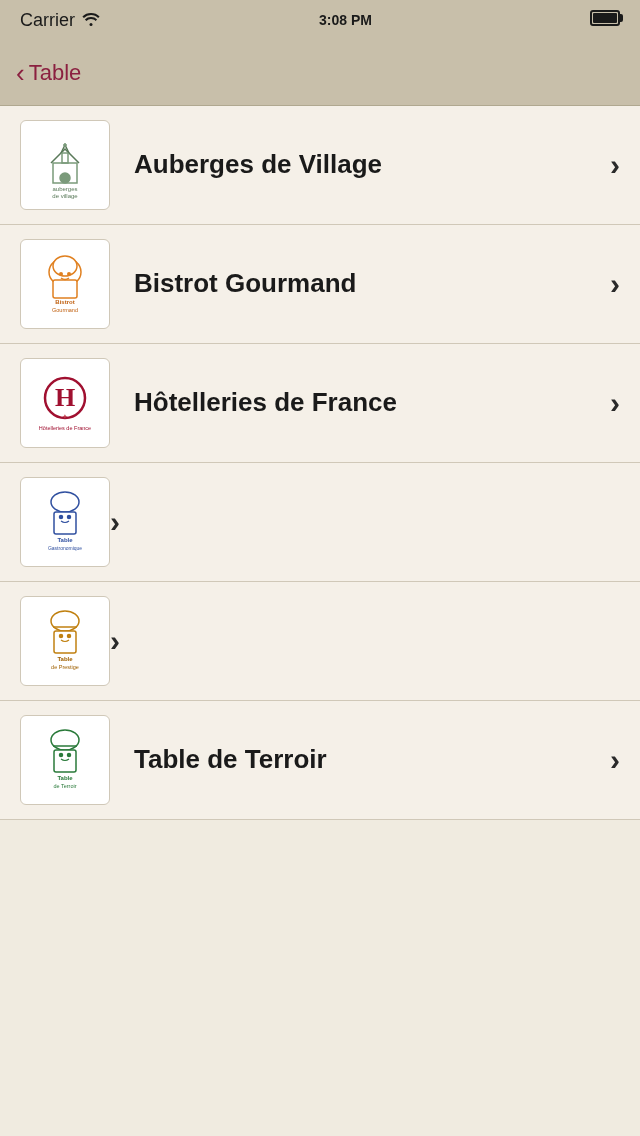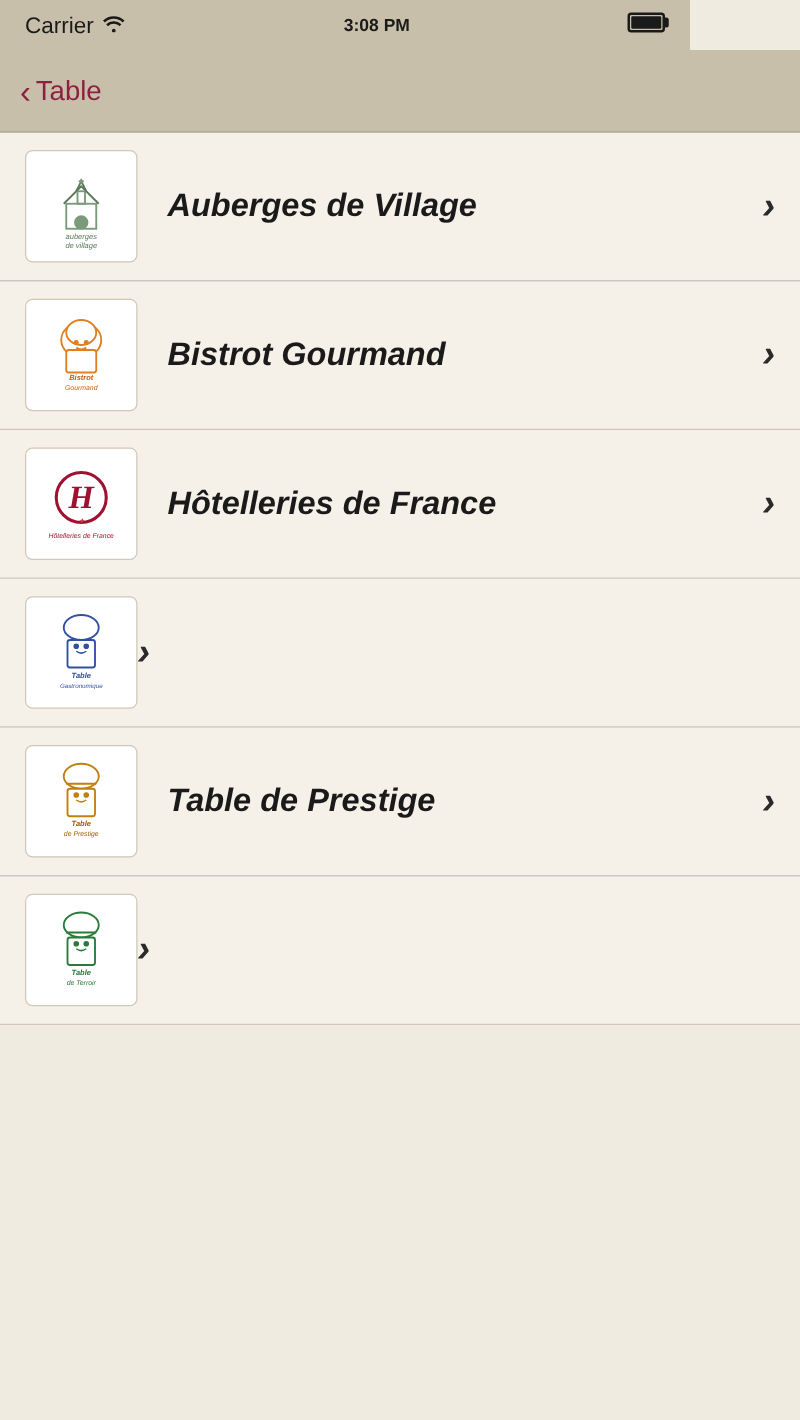--- a/index.html
+++ b/index.html
@@ -8,21 +8,21 @@
     body {
       width: 640px;
       min-height: 1136px;
       background: #f0ebe0;
       font-family: -apple-system, 'Helvetica Neue', Arial, sans-serif;
       overflow-x: hidden;
     }
 
     
     .status-bar {
-      width: 552px;
+      width: 640px;
       height: 40px;
       background: #c8bfaa;
       display: flex;
       align-items: center;
       justify-content: space-between;
       padding: 0 20px;
     }
     .status-carrier {
       font-size: 18px;
       font-weight: 500;
@@ -100,21 +100,20 @@
       font-size: 24px;
       font-weight: 600;
       color: #8b2040;
       text-align: center;
     }
 
     
     .collection-list {
       background: #3b82f6;
       margin-top: 0;
-      font-style: italic;
     }
 
     .collection-item {
       display: flex;
       align-items: center;
       padding: 14px 20px;
       border-bottom: 1px solid #d0c8b8;
       background: #f5f0e8;
       cursor: pointer;
       min-height: 110px;
@@ -301,21 +300,20 @@
           <rect x="29" y="30" width="22" height="22" rx="2" fill="white" stroke="#c08010"></rect>
 
           <circle cx="36" cy="35" r="1.5" fill="#c08010"></circle>
           <circle cx="44" cy="35" r="1.5" fill="#c08010"></circle>
           <path d="M36 39 Q40 42 44 39" stroke="#c08010" stroke-width="1.2" fill="none"></path>
         </g>
         <text x="40" y="60" text-anchor="middle" font-size="6" fill="#a06000" font-family="Arial" font-weight="bold">Table</text>
         <text x="40" y="68" text-anchor="middle" font-size="5.5" fill="#a06000" font-family="Arial">de Prestige</text>
       </svg>
     </div>
-    <div class="item-label">Table de Prestige</div>
     <div class="item-chevron">›</div>
   </div>
 
   <div class="collection-item">
     <div class="item-logo">
       <svg class="logo-svg" viewBox="0 0 80 80" xmlns="http://www.w3.org/2000/svg">
         <rect width="80" height="80" fill="white"></rect>
 
         <g fill="none" stroke="#2a7a3a" stroke-width="1.5">
 
@@ -326,18 +324,19 @@
           <rect x="29" y="30" width="22" height="22" rx="2" fill="white" stroke="#2a7a3a"></rect>
 
           <circle cx="36" cy="35" r="1.5" fill="#2a7a3a"></circle>
           <circle cx="44" cy="35" r="1.5" fill="#2a7a3a"></circle>
           <path d="M36 39 Q40 42 44 39" stroke="#2a7a3a" stroke-width="1.2" fill="none"></path>
         </g>
         <text x="40" y="60" text-anchor="middle" font-size="6" fill="#2a7a3a" font-family="Arial" font-weight="bold">Table</text>
         <text x="40" y="68" text-anchor="middle" font-size="5.5" fill="#2a7a3a" font-family="Arial">de Terroir</text>
       </svg>
     </div>
+    <div class="item-label">Table de Terroir</div>
     <div class="item-chevron">›</div>
   </div>
 
 </div>
 
 <div class="empty-area"></div>
 
 </body></html>

